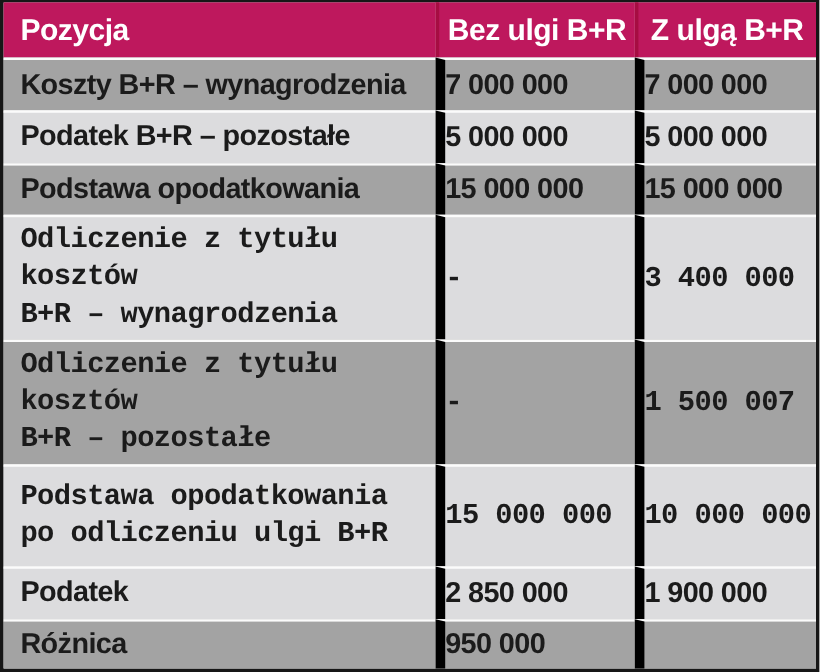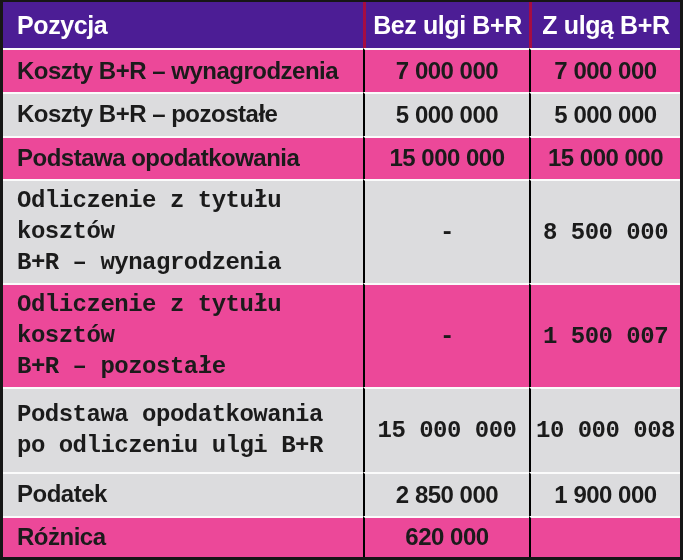--- a/index.html
+++ b/index.html
@@ -13,49 +13,49 @@
     width: 683px; height: 560px;
     border-collapse: separate;
     border-spacing: 0;
     table-layout: fixed;
     border-left: 3px solid #161616;
     border-right: 3px solid #161616;
     border-top: 2px solid #161616;
     border-bottom: 3px solid #161616;
   }
   thead th {
-    background: #4c1d95;
+    background: #be185d;
     color: #ffffff;
     font-size: 25px;
     font-weight: bold;
     letter-spacing: -0.4px;
     height: 46px;
     vertical-align: middle;
   }
   thead th.pos { text-align: left; padding-left: 14px; }
   thead th.num { text-align: center; border-left: 3px solid #a60d42; margin-top: 6px; }
   tbody td {
     font-size: 24px;
     font-weight: bold;
     color: #1b1b1b;
     letter-spacing: -0.5px;
     vertical-align: middle;
     border-top: 2px solid #fbfbfb;
-    background: #ec4899;
+    background: #a3a3a3;
   }
   tbody tr.alt td { background: #dcdcde; }
   tbody td.pos {
     text-align: left;
     padding: 4px 8px 4px 14px;
     white-space: pre-line;
     line-height: 1.28;
   }
   tbody td.num {
-    text-align: center;
-    border-left: 2px solid #000000;
+    text-align: left;
+    border-left: 8px solid #000000;
   }
   tbody tr.h1 { height: 43px; }
   tbody tr.h2 { height: 83px; font-family: Liberation Mono, monospace; }
   tbody tr.hlast { height: 38px; }
 </style>
 </head>
 <body>
 
 <table class="tax">
   <colgroup>
@@ -70,51 +70,51 @@
       <th class="num">Z ulgą B+R</th>
     </tr>
   </thead>
   <tbody>
     <tr class="h1">
       <td class="pos">Koszty B+R – wynagrodzenia</td>
       <td class="num">7 000 000</td>
       <td class="num">7 000 000</td>
     </tr>
     <tr class="h1 alt">
-      <td class="pos">Koszty B+R – pozostałe</td>
+      <td class="pos">Podatek B+R – pozostałe</td>
       <td class="num">5 000 000</td>
       <td class="num">5 000 000</td>
     </tr>
     <tr class="h1">
       <td class="pos">Podstawa opodatkowania</td>
       <td class="num">15 000 000</td>
       <td class="num">15 000 000</td>
     </tr>
     <tr class="h2 alt">
       <td class="pos">Odliczenie z tytułu kosztów
 B+R – wynagrodzenia</td>
       <td class="num">-</td>
-      <td class="num">8 500 000</td>
+      <td class="num">3 400 000</td>
     </tr>
     <tr class="h2">
       <td class="pos">Odliczenie z tytułu kosztów
 B+R – pozostałe</td>
       <td class="num">-</td>
       <td class="num">1 500 007</td>
     </tr>
     <tr class="h2 alt">
       <td class="pos">Podstawa opodatkowania
 po odliczeniu ulgi B+R</td>
       <td class="num">15 000 000</td>
-      <td class="num">10 000 008</td>
+      <td class="num">10 000 000</td>
     </tr>
     <tr class="h1 alt">
       <td class="pos">Podatek</td>
       <td class="num">2 850 000</td>
       <td class="num">1 900 000</td>
     </tr>
     <tr class="hlast">
       <td class="pos">Różnica</td>
-      <td class="num">620 000</td>
+      <td class="num">950 000</td>
       <td class="num"></td>
     </tr>
   </tbody>
 </table>
 
 </body></html>

